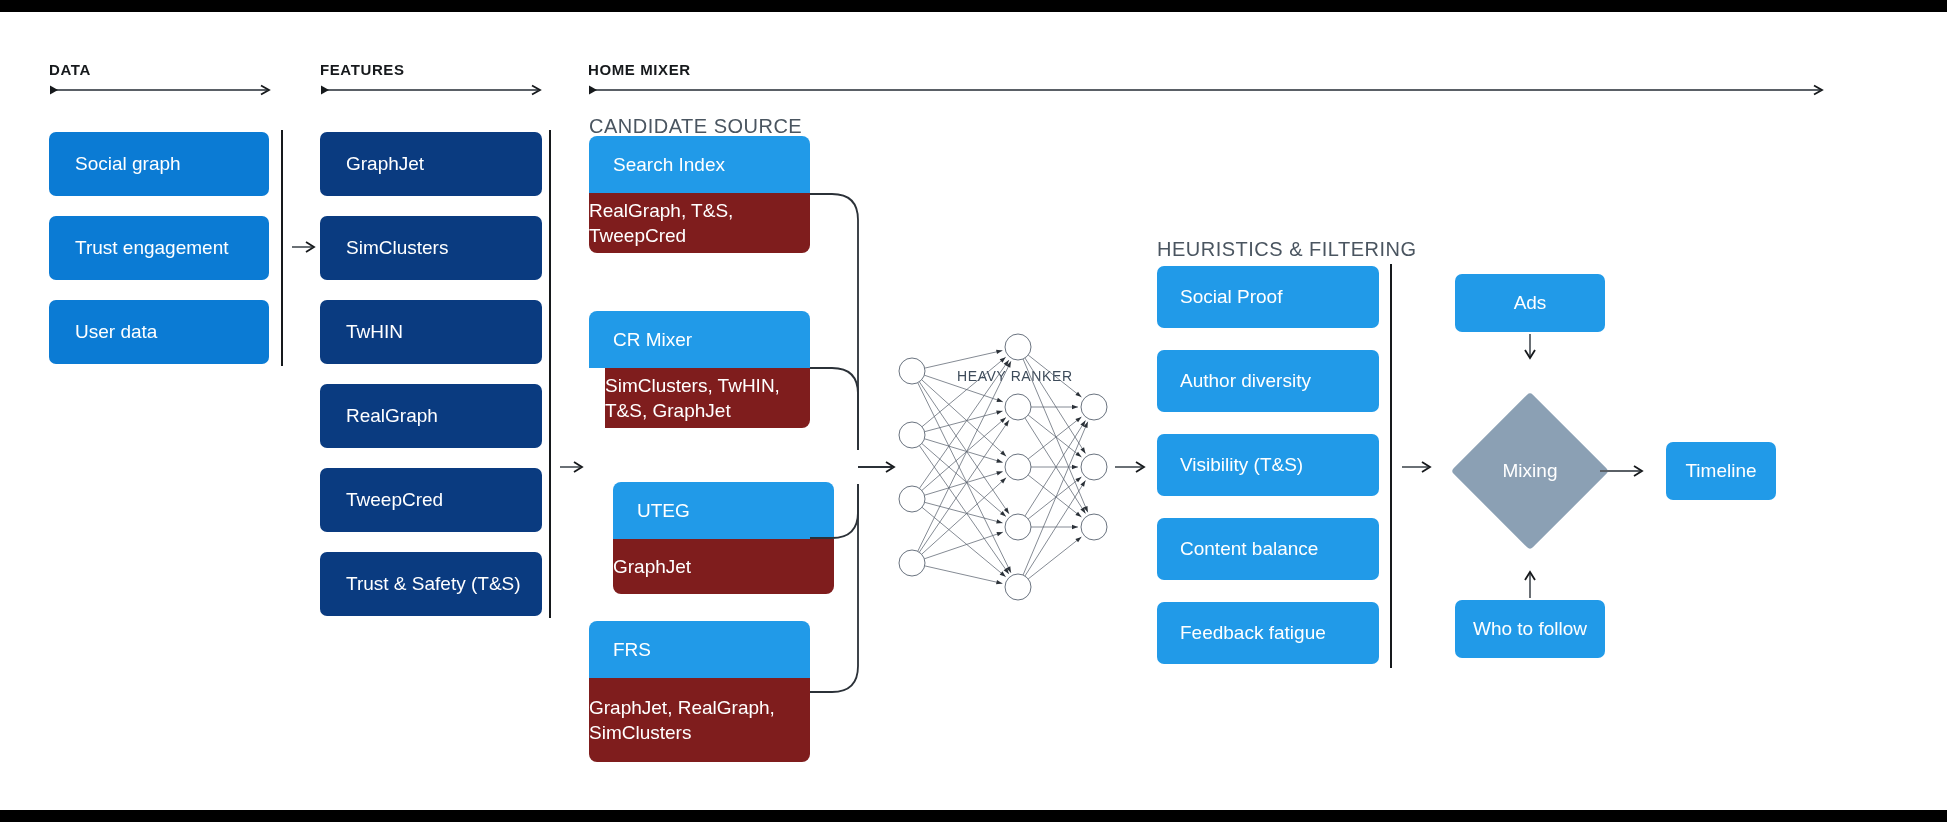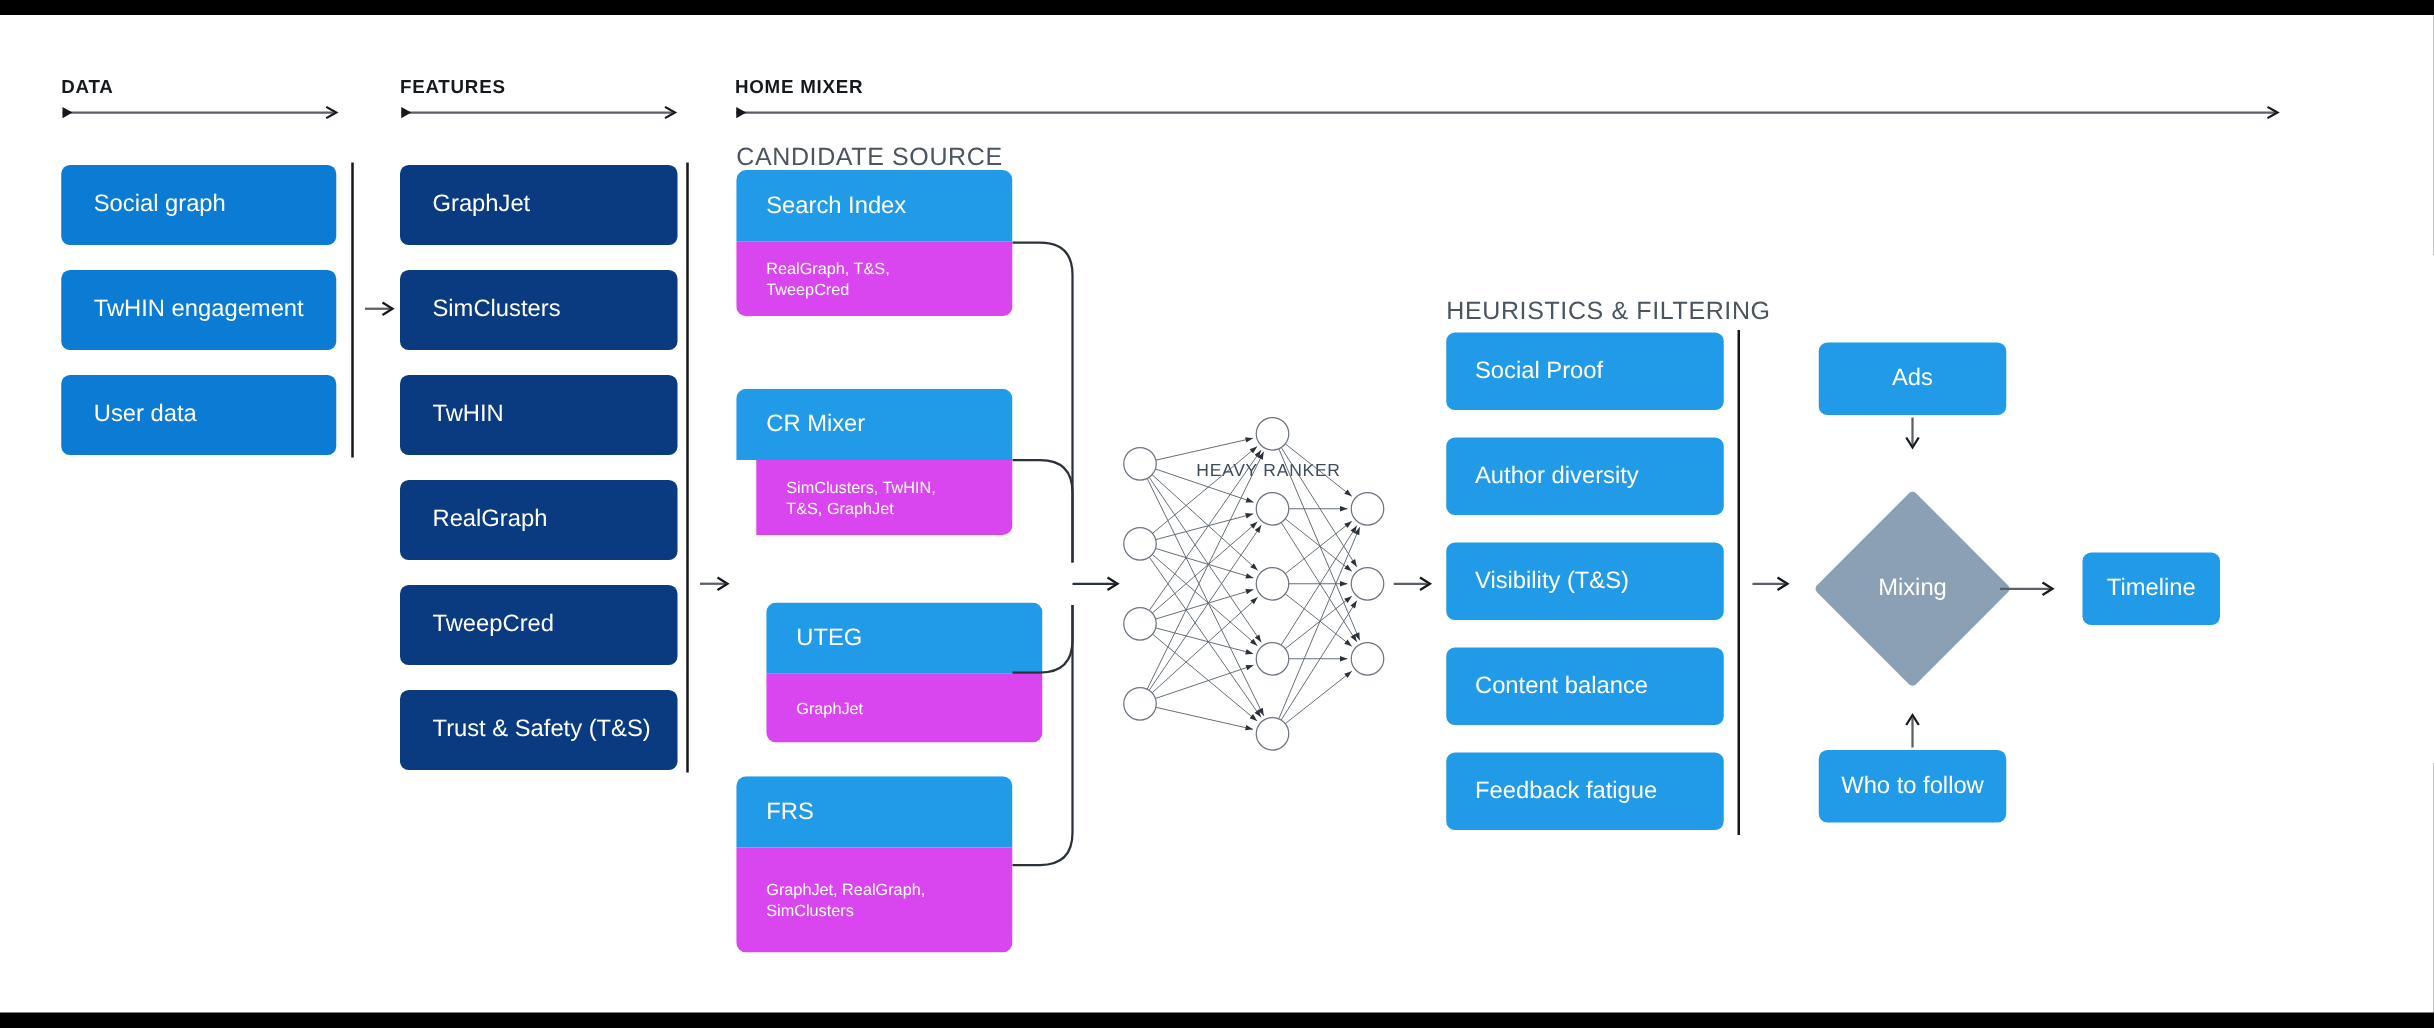--- a/index.html
+++ b/index.html
@@ -94,27 +94,26 @@
   .cand-head {
     background: #219ae8;
     color: #fff;
     display: flex;
     align-items: center;
     padding-left: 24px;
     box-sizing: border-box;
     font-size: 19px;
   }
   .cand-body {
-    background: #d946ef;
+    background: #7f1d1d;
     color: #ffffff;
     display: flex;
     align-items: center;
-    padding-left: 24px;
     box-sizing: border-box;
-    font-size: 13px;
+    font-size: 19px;
     line-height: 1.32;
     white-space: pre-line;
   }
 
   
   .vrule {
     position: absolute;
     width: 1.6px;
     background: #16191c;
   }
@@ -187,21 +186,21 @@
   </div>
 
   <div class="sub-label" style="left:589px; top:103px;">CANDIDATE SOURCE</div>
   <div class="sub-label" style="left:1157px; top:226px;">HEURISTICS &amp; FILTERING</div>
   <div class="nn-title" style="left:957px; top:356px;">HEAVY RANKER</div>
 
   <div class="box data-box" style="left:49px; top:120px; width:220px; height:64px;">
     <span class="box-label">Social graph</span>
   </div>
   <div class="box data-box" style="left:49px; top:204px; width:220px; height:64px;">
-    <span class="box-label">TwHIN engagement</span>
+    <span class="box-label">Trust engagement</span>
   </div>
   <div class="box data-box" style="left:49px; top:288px; width:220px; height:64px;">
     <span class="box-label">User data</span>
   </div>
 
   <div class="vrule" style="left:281px; top:118px; height:236px;"></div>
 
   <div class="box feature-box" style="left:320px; top:120px; width:222px; height:64px;">
     <span class="box-label">GraphJet</span>
   </div>

